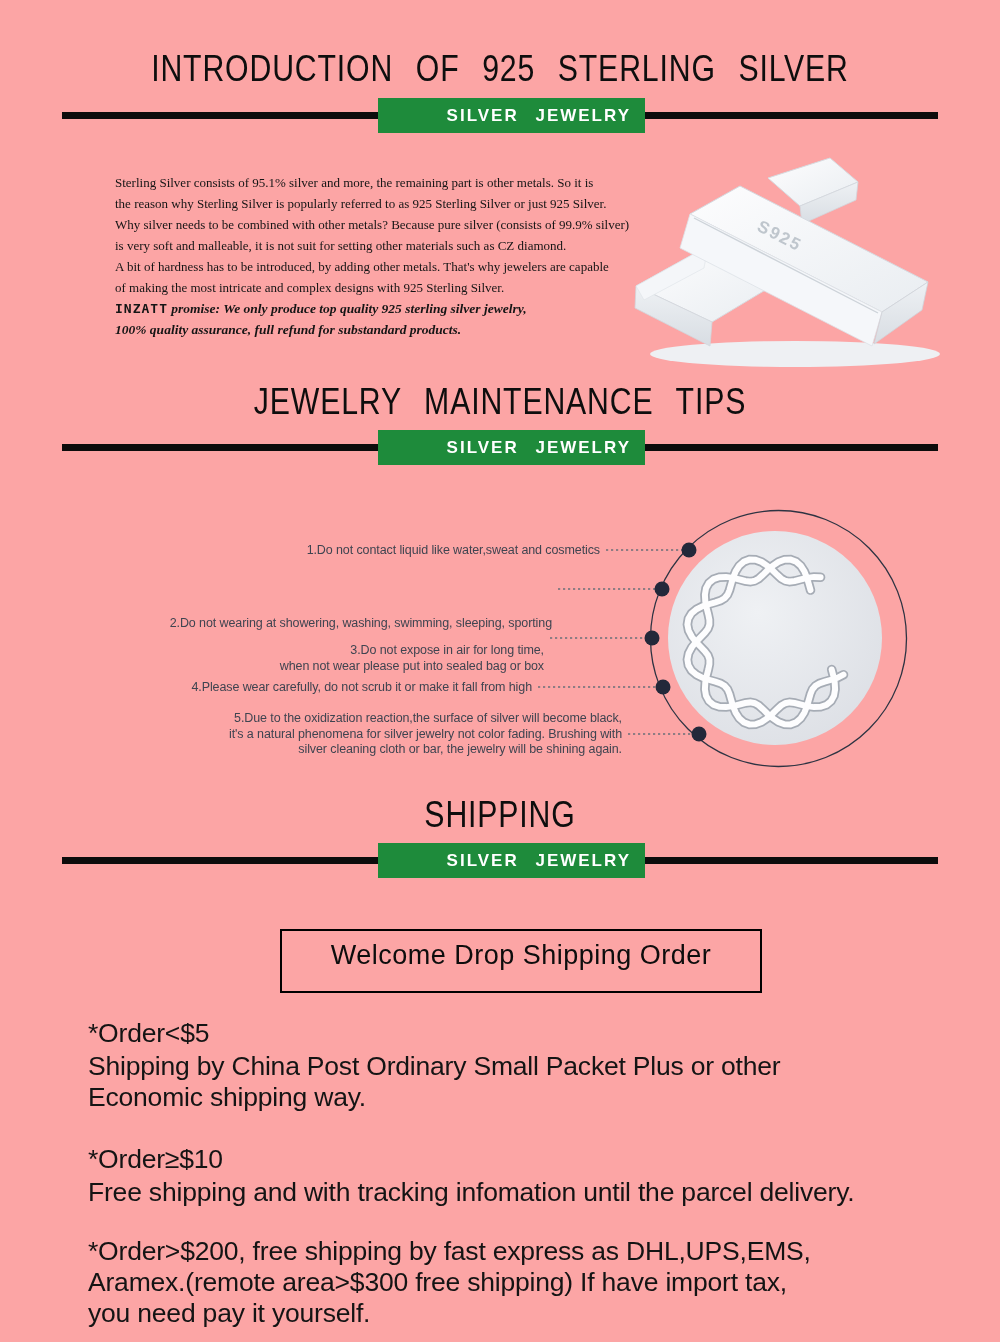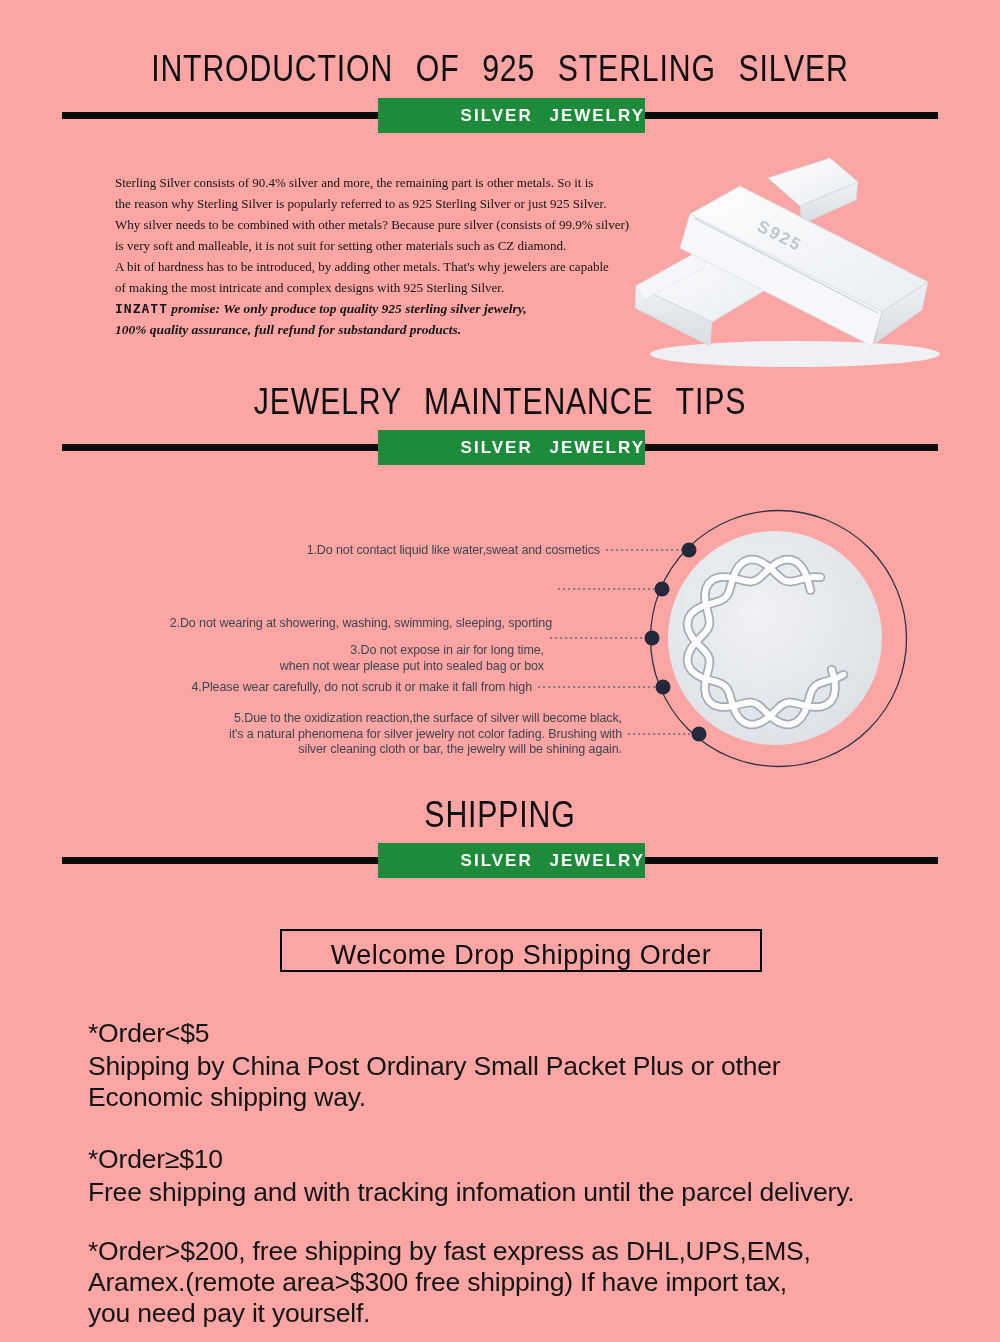--- a/index.html
+++ b/index.html
@@ -13,21 +13,21 @@
            transform:scaleX(.84);transform-origin:center;white-space:nowrap;}
   #title-intro{top:48px;}
   #title-maintenance{top:381px;}
   #title-shipping{top:794px;}
 
   
   .divider{position:absolute;left:0;width:1000px;height:36px;}
   .divider .line{position:absolute;left:62px;right:62px;top:14px;height:7px;background:#0c0c0c;}
   .divider .tag{position:absolute;left:378px;top:0;width:267px;height:35px;background:#1e8b3b;
                 color:#ffffff;font-size:17px;font-weight:bold;letter-spacing:2px;word-spacing:10px;
-                text-align:right;line-height:35px;box-sizing:border-box;white-space:nowrap;}
+                text-align:right;line-height:35px;padding-right:14px;box-sizing:border-box;white-space:nowrap;}
   #divider-1{top:98px;}
   #divider-2{top:430px;}
   #divider-3{top:843px;}
 
   
   #intro-paragraph{position:absolute;left:115px;top:172px;width:540px;
                    font-family:"Liberation Serif",serif;font-size:13px;line-height:21px;
                    color:#151515;white-space:nowrap;}
   .promise-line{font-weight:bold;font-style:italic;font-size:13.5px;}
   .promise-brand{font-family:"DejaVu Sans Mono",monospace;font-style:normal;
@@ -40,21 +40,21 @@
   .tip{position:absolute;text-align:right;font-size:12.5px;line-height:15.5px;
        letter-spacing:-.1px;color:#3f4450;white-space:nowrap;}
   #tip-1{right:400px;top:543px;}
   #tip-2{right:448px;top:616px;margin-left:14px;}
   #tip-3{right:456px;top:643px;margin-left:12px;}
   #tip-4{right:468px;top:680px;}
   #tip-5{right:378px;top:711px;}
   #tips-graphic{position:absolute;left:520px;top:480px;width:440px;height:320px;}
 
   
-  #welcome-box{position:absolute;left:280px;top:929px;width:482px;height:43px;
+  #welcome-box{position:absolute;left:280px;top:929px;width:482px;height:64px;
                border:2px solid #000;box-sizing:border-box;text-align:center;
                line-height:49px;font-size:27px;letter-spacing:.5px;color:#0d0d0d;white-space:nowrap;}
   .policy{position:absolute;left:88px;width:880px;font-size:26.5px;line-height:31px;
           letter-spacing:-.2px;color:#141414;white-space:nowrap;}
   #policy-1{top:1002px;}
   #policy-2{top:1128px;}
   #policy-3{top:1236px;}
   .policy-title{margin-bottom:2px;margin-top:16px;}
 </style>
 </head>
@@ -63,21 +63,21 @@
 <div id="page">
 
   <div class="heading" id="title-intro">INTRODUCTION OF 925 STERLING SILVER</div>
 
   <div class="divider" id="divider-1">
     <div class="line"></div>
     <div class="tag">SILVER JEWELRY</div>
   </div>
 
   <div id="intro-paragraph">
-    <div>Sterling Silver consists of 90.4% silver and more, the remaining part is other metals. So it is</div>
+    <div>Sterling Silver consists of 95.1% silver and more, the remaining part is other metals. So it is</div>
     <div>the reason why Sterling Silver is popularly referred to as 925 Sterling Silver or just 925 Silver.</div>
     <div>Why silver needs to be combined with other metals? Because pure silver (consists of 99.9% silver)</div>
     <div>is very soft and malleable, it is not suit for setting other materials such as CZ diamond.</div>
     <div>A bit of hardness has to be introduced, by adding other metals. That's why jewelers are capable</div>
     <div>of making the most intricate and complex designs with 925 Sterling Silver.</div>
     <div class="promise-line"><span class="promise-brand">INZATT</span><span> promise:  We only produce top quality 925 sterling silver jewelry,</span></div>
     <div class="promise-line">100% quality assurance, full refund for substandard products.</div>
   </div>
 
   <svg id="silver-bars" viewBox="0 0 330 230">

